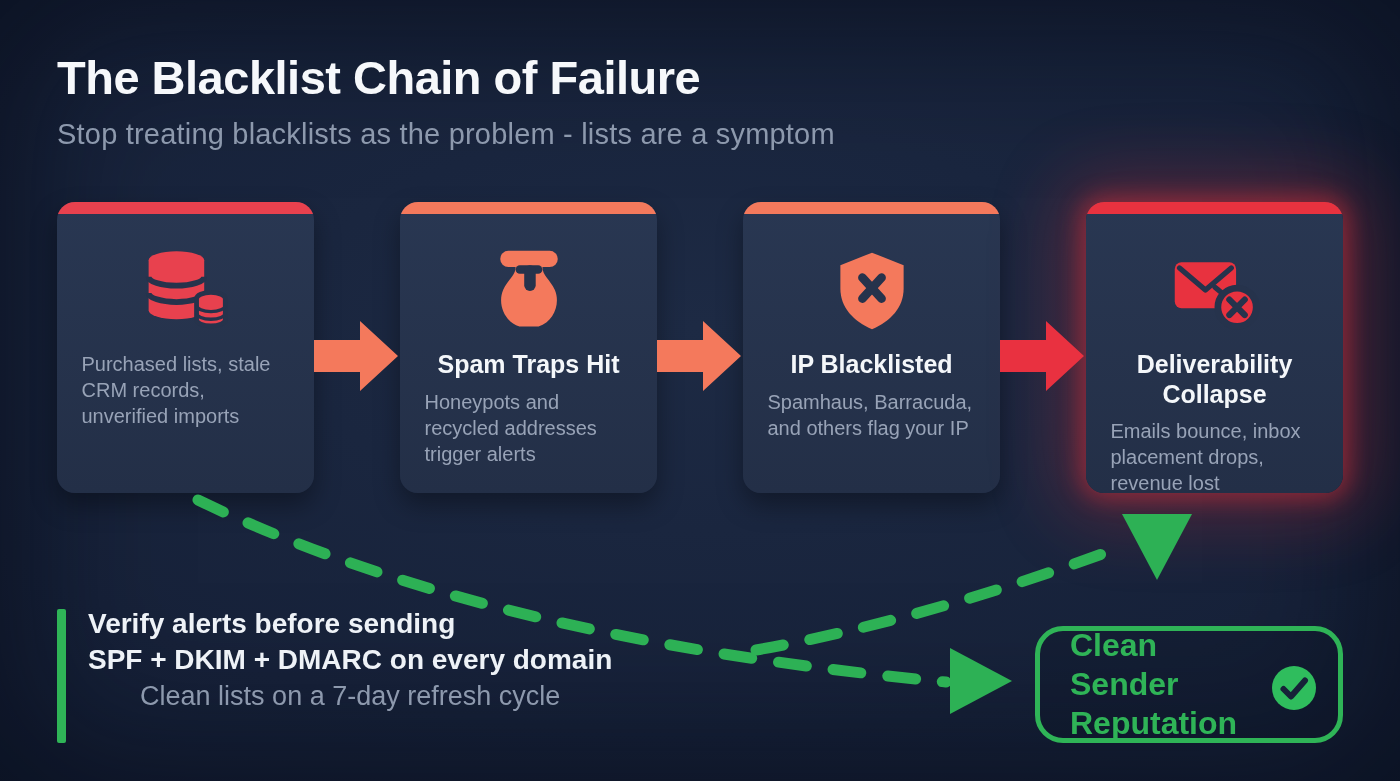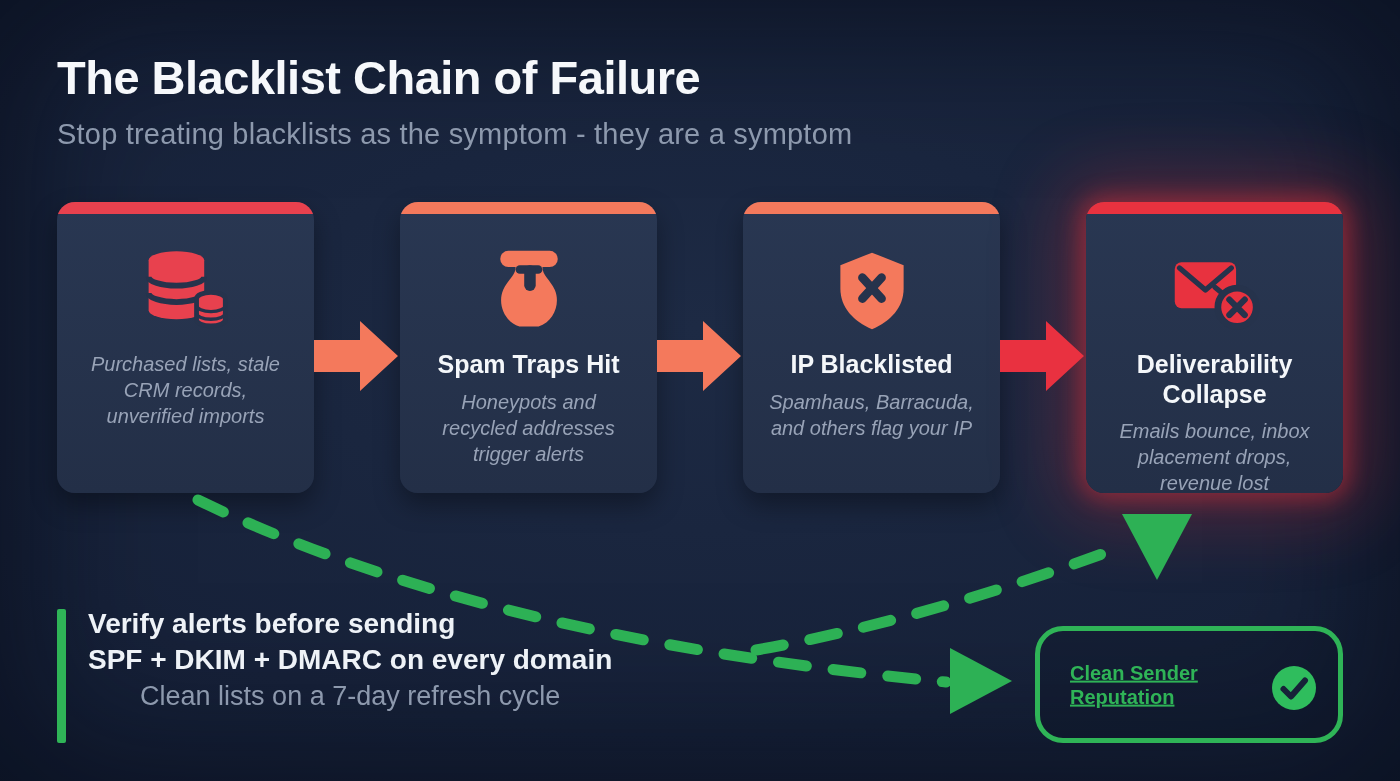--- a/index.html
+++ b/index.html
@@ -32,48 +32,48 @@
   .strip{height:12px;width:100%;}
   .strip.red{background:#e8414e;}
   .strip.salmon{background:#f4795c;}
   .strip.red2{background:#e8323f;}
   .icon-wrap{height:102px;margin-top:26px;display:flex;align-items:center;justify-content:center;}
   .card h2{
     margin:8px 14px 0;text-align:center;
     font-size:25px;font-weight:bold;color:#f4f7fa;line-height:1.18;
   }
   .card .desc{
-    margin:9px auto 0;max-width:208px;text-align:center;
-    font-size:20px;color:#98a3b7;line-height:1.3;font-style:italic;
+    margin:9px auto 0;max-width:208px;text-align:left;
+    font-size:20px;color:#98a3b7;line-height:1.3;
   }
   .flow-arrow{position:absolute;top:318px;width:86px;height:76px;}
   .fa1{left:314px;} .fa2{left:657px;} .fa3{left:1000px;}
   .overlay{position:absolute;left:0;top:0;width:1400px;height:781px;pointer-events:none;}
   .fix-bar{position:absolute;left:57px;top:609px;width:9px;height:134px;background:#2fb457;border-radius:2px;}
   .fix-text{position:absolute;left:88px;top:606px;}
   .fix-label{font-size:28px;font-weight:bold;color:#2fb457;letter-spacing:0.5px;margin-bottom:7px;}
   .fix-line{font-size:28px;font-weight:bold;color:#eef2f7;line-height:36px;}
   .fix-line.muted{font-weight:normal;color:#8d99ad;font-size:27px;text-align:center;}
   .outcome{
     position:absolute;left:1035px;top:626px;width:308px;height:117px;box-sizing:border-box;
     border:5px solid #2fb457;border-radius:28px;background:rgba(10,18,35,0.25);
   }
   .outcome-label{
     position:absolute;left:30px;top:50%;transform:translateY(-50%);
-    width:192px;font-size:20px;font-weight:bold;color:#2fb457;line-height:1.22;text-decoration:underline;
+    width:192px;font-size:32px;font-weight:bold;color:#2fb457;line-height:1.22;
   }
   .check{position:absolute;right:20px;top:33px;width:48px;height:48px;}
 </style>
 </head>
 <body>
 
 <div class="stage">
 
   <h1 class="title">The Blacklist Chain of Failure</h1>
-  <p class="subtitle">Stop treating blacklists as the symptom - they are a symptom</p>
+  <p class="subtitle">Stop treating blacklists as the problem - lists are a symptom</p>
 
   <div class="cards">
 
     <div class="card">
       <div class="strip red"></div>
       <div class="icon-wrap">
         <svg width="92" height="92" viewBox="0 0 96 96">
           <path d="M9,16 a29,9.5 0 0 1 58,0 v52 a29,9.5 0 0 1 -58,0 z" fill="#e8414e"></path>
           <path d="M9,33 a29,9.5 0 0 0 58,0" fill="none" stroke="#26334c" stroke-width="6"></path>
           <path d="M9,50 a29,9.5 0 0 0 58,0" fill="none" stroke="#26334c" stroke-width="6"></path>

